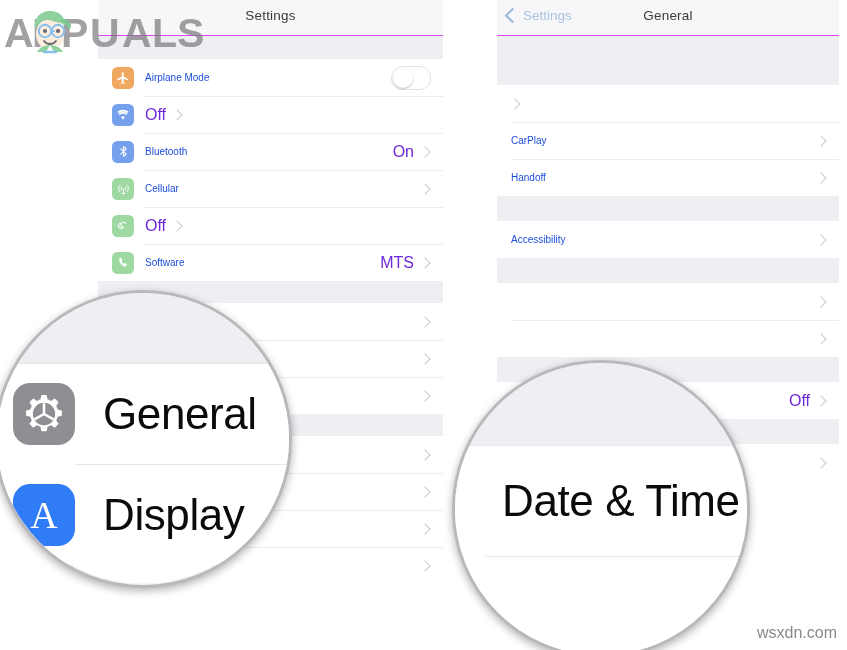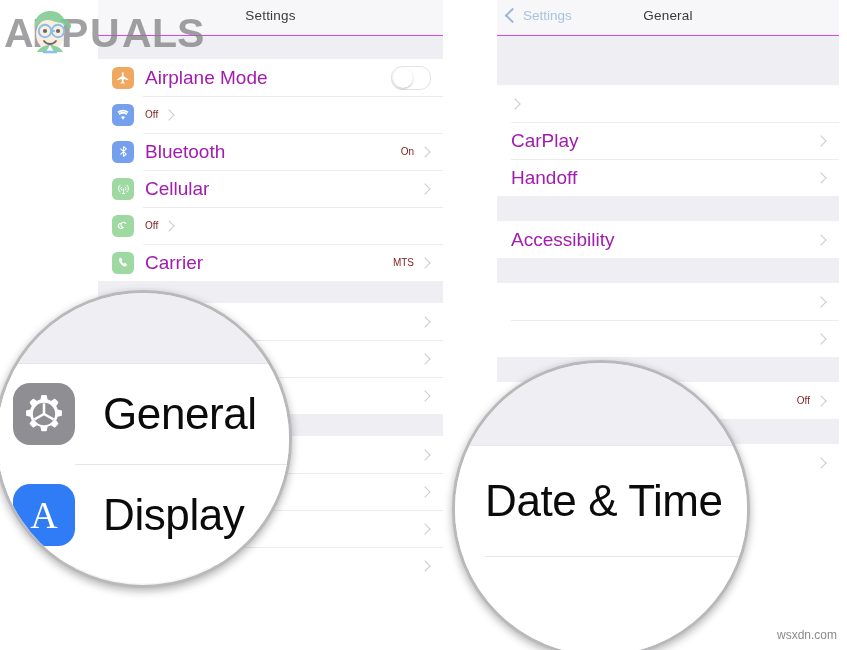--- a/index.html
+++ b/index.html
@@ -47,22 +47,22 @@
     content:"";position:absolute;left:45px;right:0;top:0;height:1px;background:#ececef;
   }
   .row.noicon + .row.noicon::before{left:14px;}
 
   .ricon{
     width:22px;height:22px;border-radius:5.5px;flex:0 0 22px;
     margin-right:11px;position:relative;
     display:flex;align-items:center;justify-content:center;
     color:#fff;font-size:13px;line-height:1;
   }
-  .rlabel{font-size:19px;color:#a21caf;flex:1 1 auto;}
-  .rvalue{font-size:10px;color:#7f1d1d;margin-right:7px;}
+  .rlabel{font-size:10px;color:#1d4ed8;flex:1 1 auto;}
+  .rvalue{font-size:16px;color:#6d28d9;margin-right:7px;}
   .chevron{
     width:7px;height:7px;flex:0 0 7px;
     border-top:1.6px solid #cbcbd1;border-right:1.6px solid #cbcbd1;
     transform:rotate(45deg);margin-right:14px;
   }
   .toggle{
     width:38px;height:22px;border-radius:11px;background:#fff;
     border:1px solid #e3e3e6;margin-right:12px;position:relative;flex:0 0 38px;
   }
   .toggle .knob{
@@ -108,21 +108,21 @@
   .gearglyph{position:relative;width:100%;height:100%;}
   .gearglyph svg{display:block;width:100%;height:100%;}
 
   
   .appuals{
     position:absolute;left:4px;top:6px;width:214px;height:52px;
     opacity:.72;pointer-events:none;
   }
   .wsxdn{
     position:absolute;right:10px;bottom:8px;
-    font-size:12px;color:#8a8a8a;font-family:"Liberation Sans",sans-serif;
+    font-size:16px;color:#8a8a8a;font-family:"Liberation Sans",sans-serif;
   }
 </style>
 </head>
 <body>
 
 <div class="stage">
 
   <div class="panel left">
 
     <div class="navbar">
@@ -186,21 +186,21 @@
         <span class="rvalue">Off</span>
         <span class="chevron"></span>
       </div>
 
       <div class="row">
         <span class="ricon ic-phone">
           <svg width="13" height="13" viewBox="0 0 24 24" fill="#fff">
               <path d="M6.6 3c-.8 0-1.6.4-2 1.2C3.4 6.5 3.8 9.7 6 13s5 5.4 7.5 6.3c1.4.5 2.6.2 3.3-.8l1.4-2c.3-.5.2-1.1-.3-1.5l-2.6-1.9c-.5-.3-1.1-.2-1.5.2l-.9 1c-1-.4-2-1.1-2.9-2.1-.9-1-1.4-2-1.7-3l1.1-.8c.5-.3.6-.9.4-1.4L7.9 3.7C7.7 3.3 7.2 3 6.6 3z"></path>
             </svg>
         </span>
-        <span class="rlabel">Carrier</span>
+        <span class="rlabel">Software</span>
         <span class="rvalue">MTS</span>
         <span class="chevron"></span>
       </div>
 
     </div>
 
     <div class="group-gap" style="height:22px;"></div>
 
     <div class="rows">
       <div class="row noicon">
@@ -348,21 +348,21 @@
           </span>
         <span class="mag-text">Display</span>
       </div>
     </div>
   </div>
 
   <div class="lens" id="lensR">
     <div class="lens-inner" style="width:292px;height:292px;">
       <div class="mag-band-grey" style="height:82px;"></div>
       <div class="mag-sep"></div>
-      <div class="mag-row" style="height:110px;padding-left:30px;">
+      <div class="mag-row" style="height:110px;padding-left:47px;">
         <span class="mag-text">Date &amp; Time</span>
       </div>
       <div class="mag-sep" style="margin-left:30px;"></div>
       <div class="mag-band-white" style="height:98px;"></div>
     </div>
   </div>
 
   <div class="appuals">
     <svg viewBox="0 0 214 52" width="214" height="52">
 

